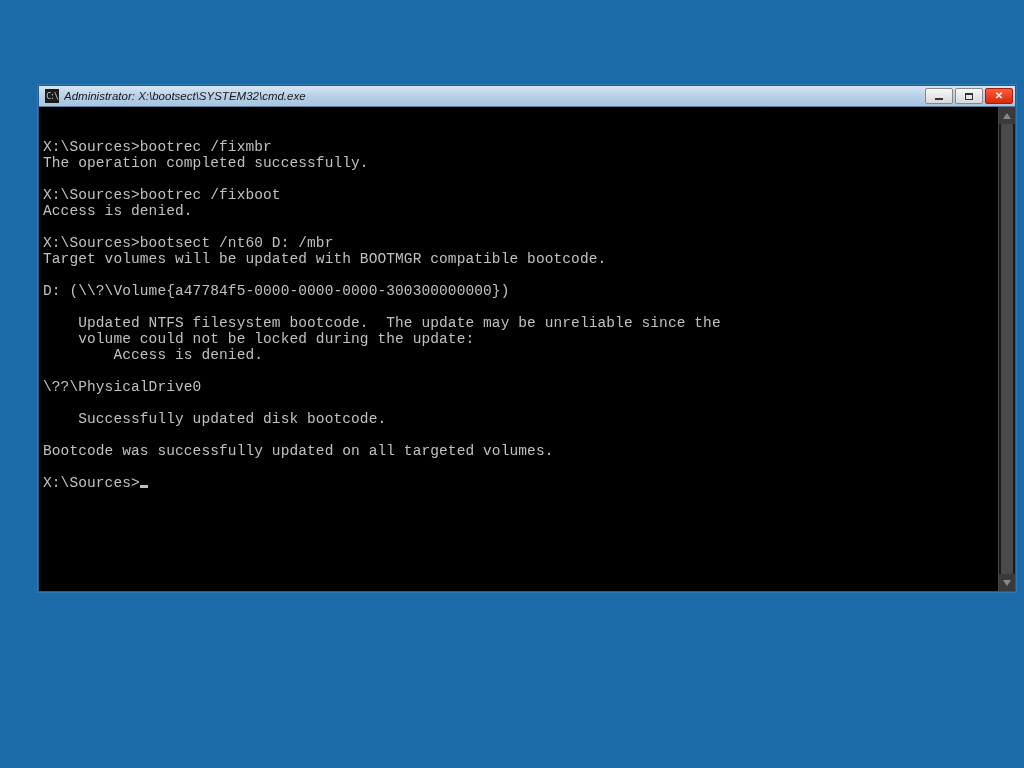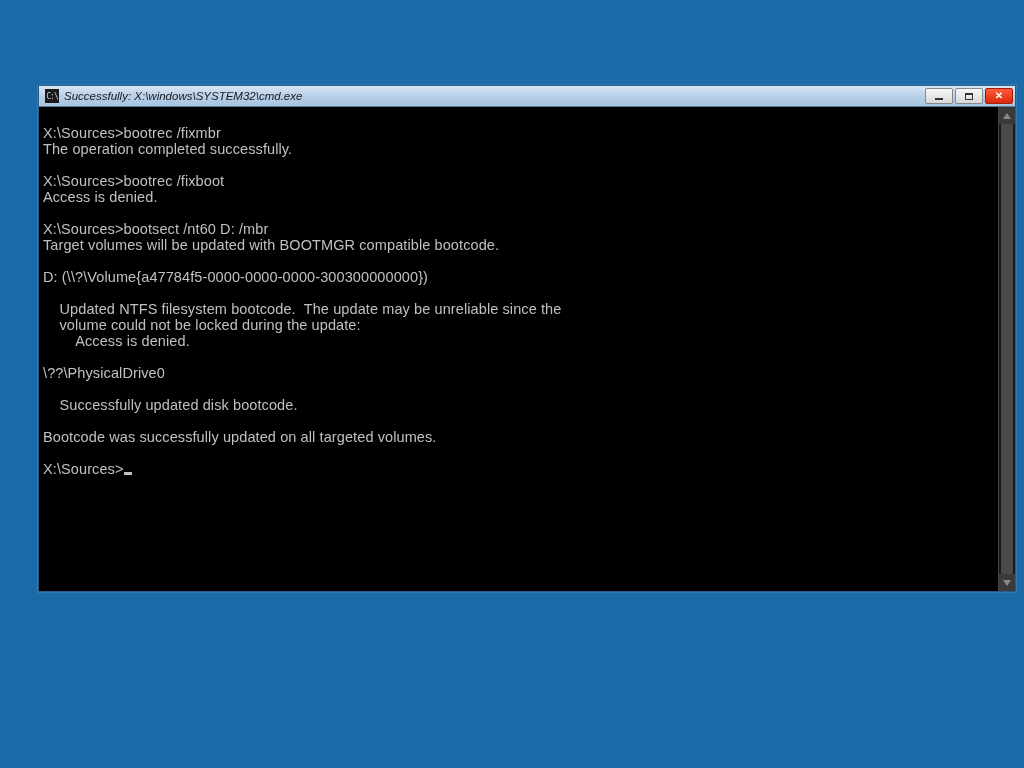--- a/index.html
+++ b/index.html
@@ -94,22 +94,22 @@
       position: absolute;
       top: 21px;
       left: 0;
       right: 0;
       bottom: 0;
       background: #000;
       display: flex;
     }
     .terminal-content {
       flex: 1;
-      padding: 2px 4px;
-      font-family: Liberation Sans, sans-serif;
+      padding: 16px 4px;
+      font-family: Liberation Mono, monospace;
       font-size: 14.5px;
       line-height: 16px;
       color: #c0c0c0;
       white-space: pre;
       overflow: hidden;
       letter-spacing: 0.1px;
     }
     .scrollbar {
       width: 17px;
       background: #2a2a2a;
@@ -152,21 +152,21 @@
     .line { display: block; }
   </style>
 </head>
 <body>
 
 <div class="window">
   <div class="titlebar">
     <div class="titlebar-icon">
       <span class="titlebar-icon-inner">C:\</span>
     </div>
-    <div class="title-text">Successfully: X:\windows\SYSTEM32\cmd.exe</div>
+    <div class="title-text">Administrator: X:\bootsect\SYSTEM32\cmd.exe</div>
     <div class="window-controls">
       <div class="wc-btn">
         <div class="wc-min-line"></div>
       </div>
       <div class="wc-btn">
         <div class="wc-max-box"></div>
       </div>
       <div class="wc-btn close">
         <div class="wc-close-x">✕</div>
       </div>

